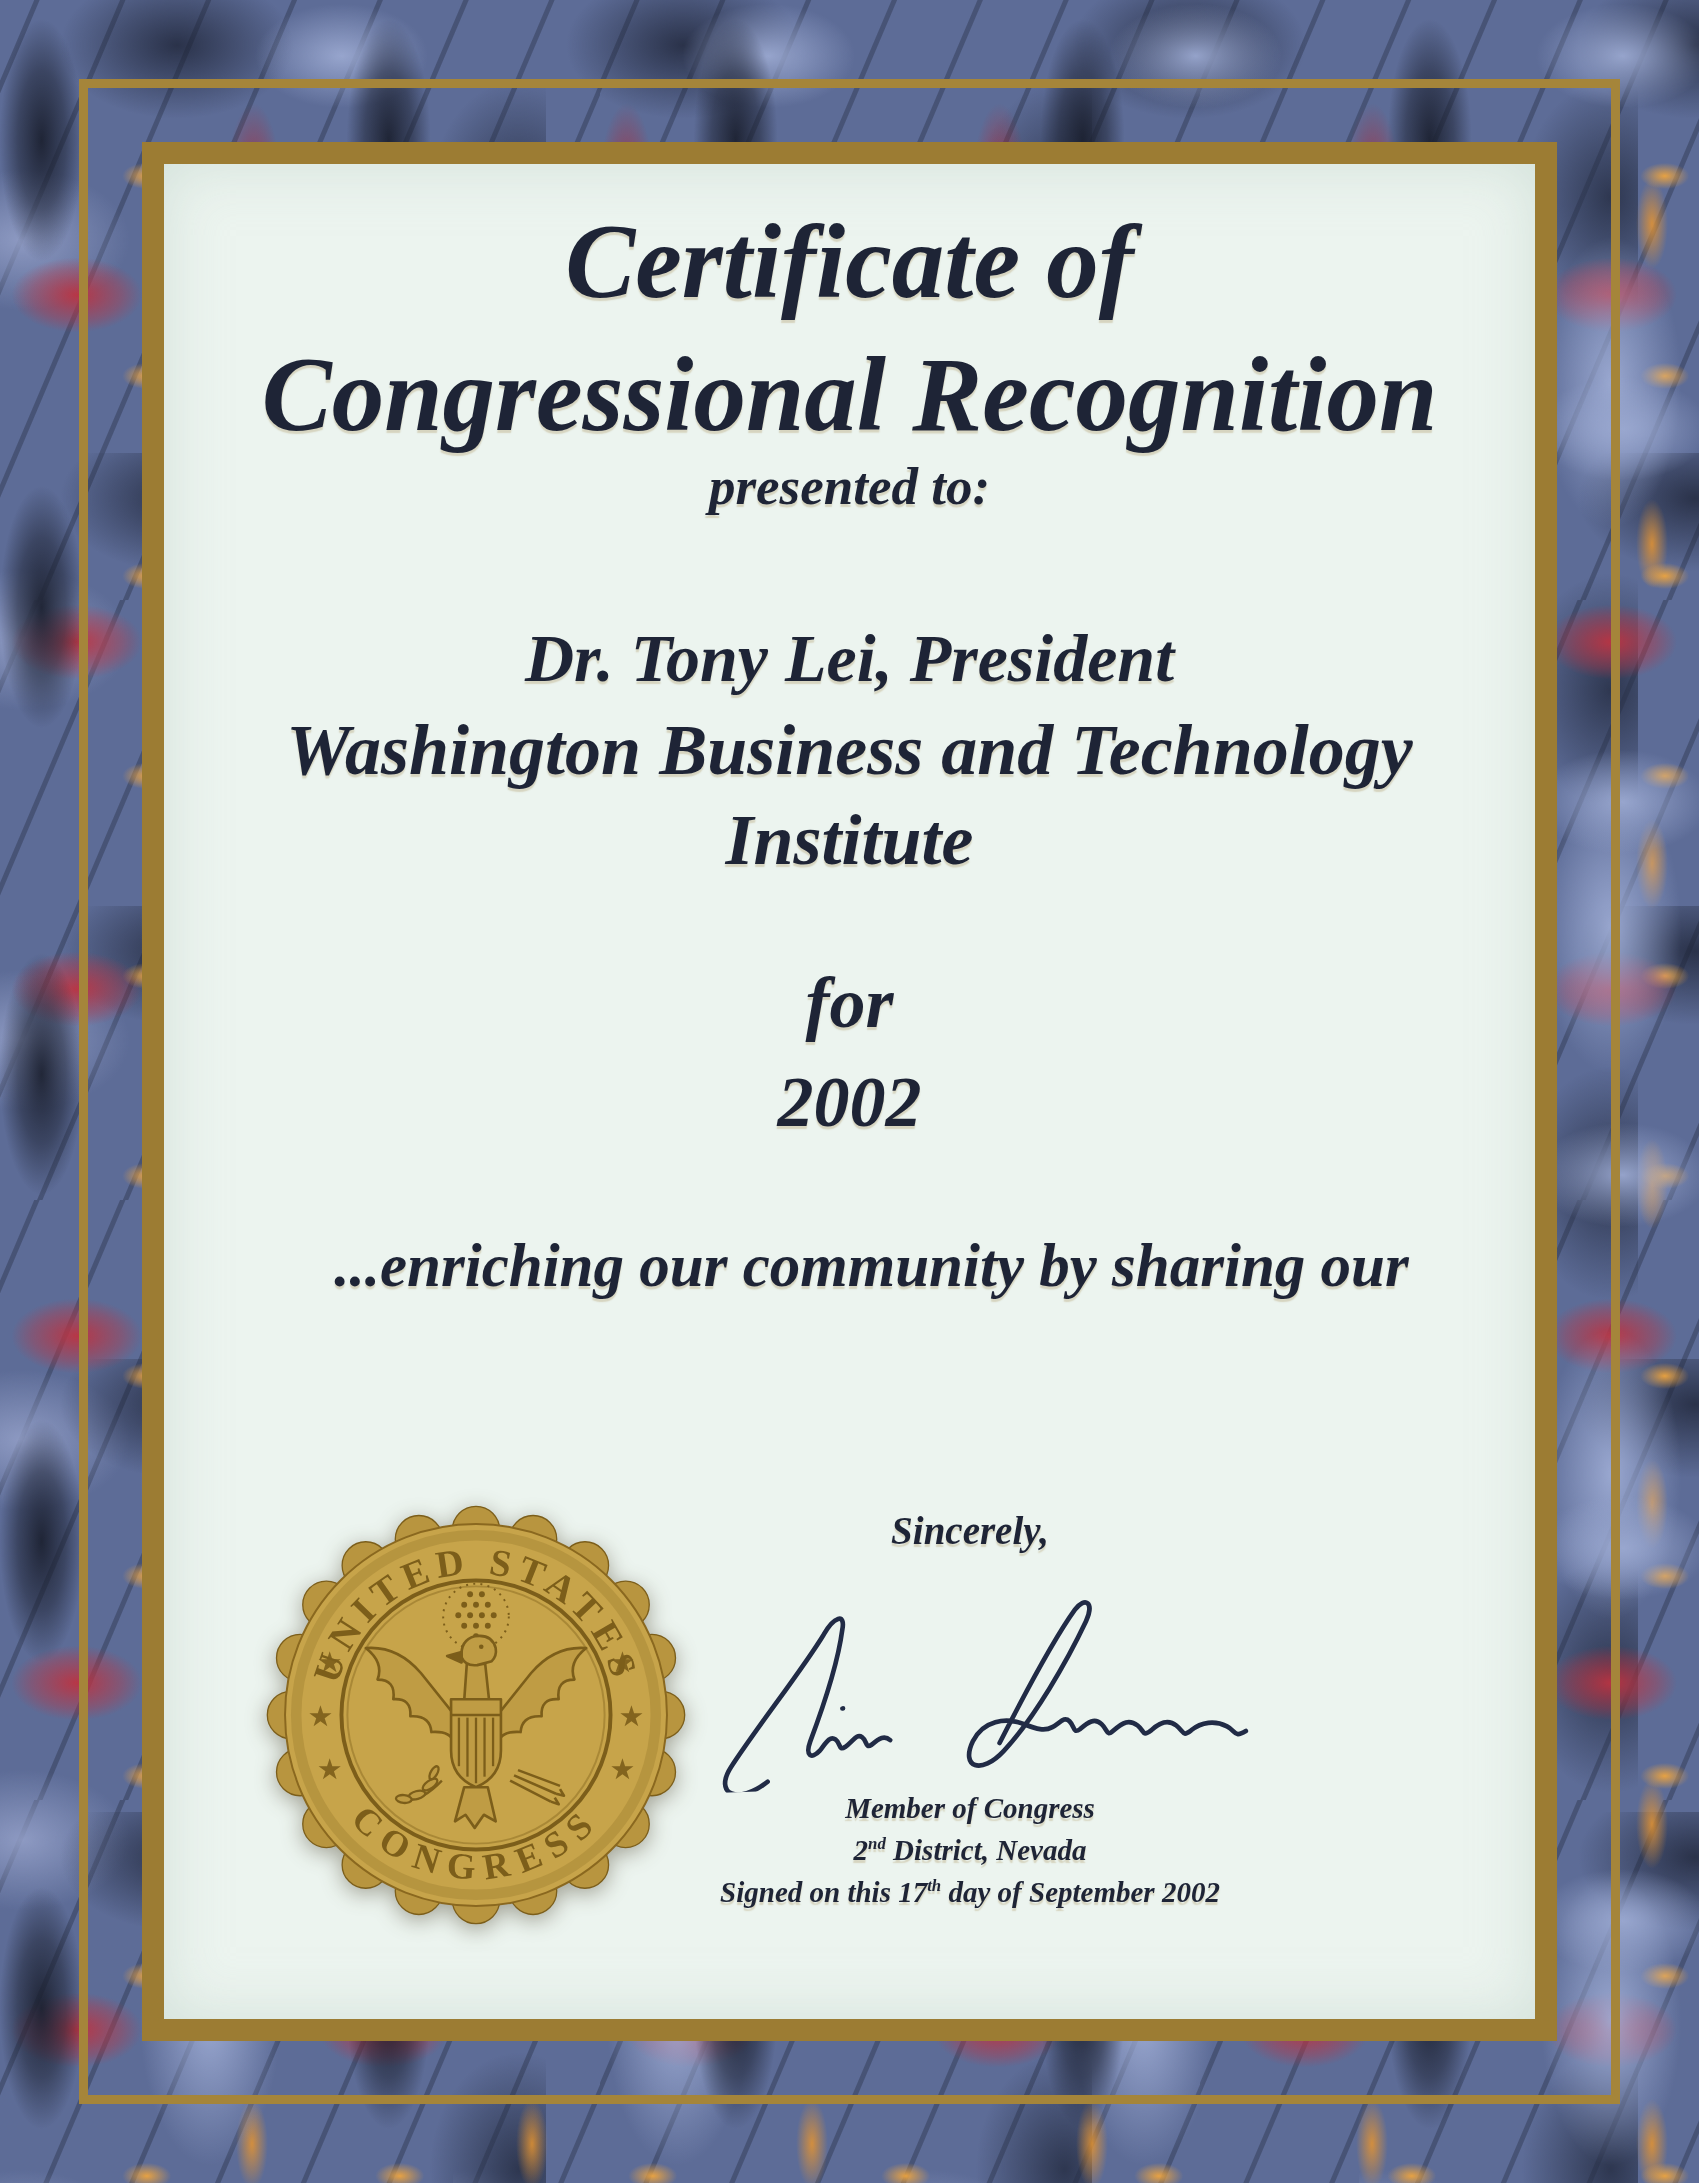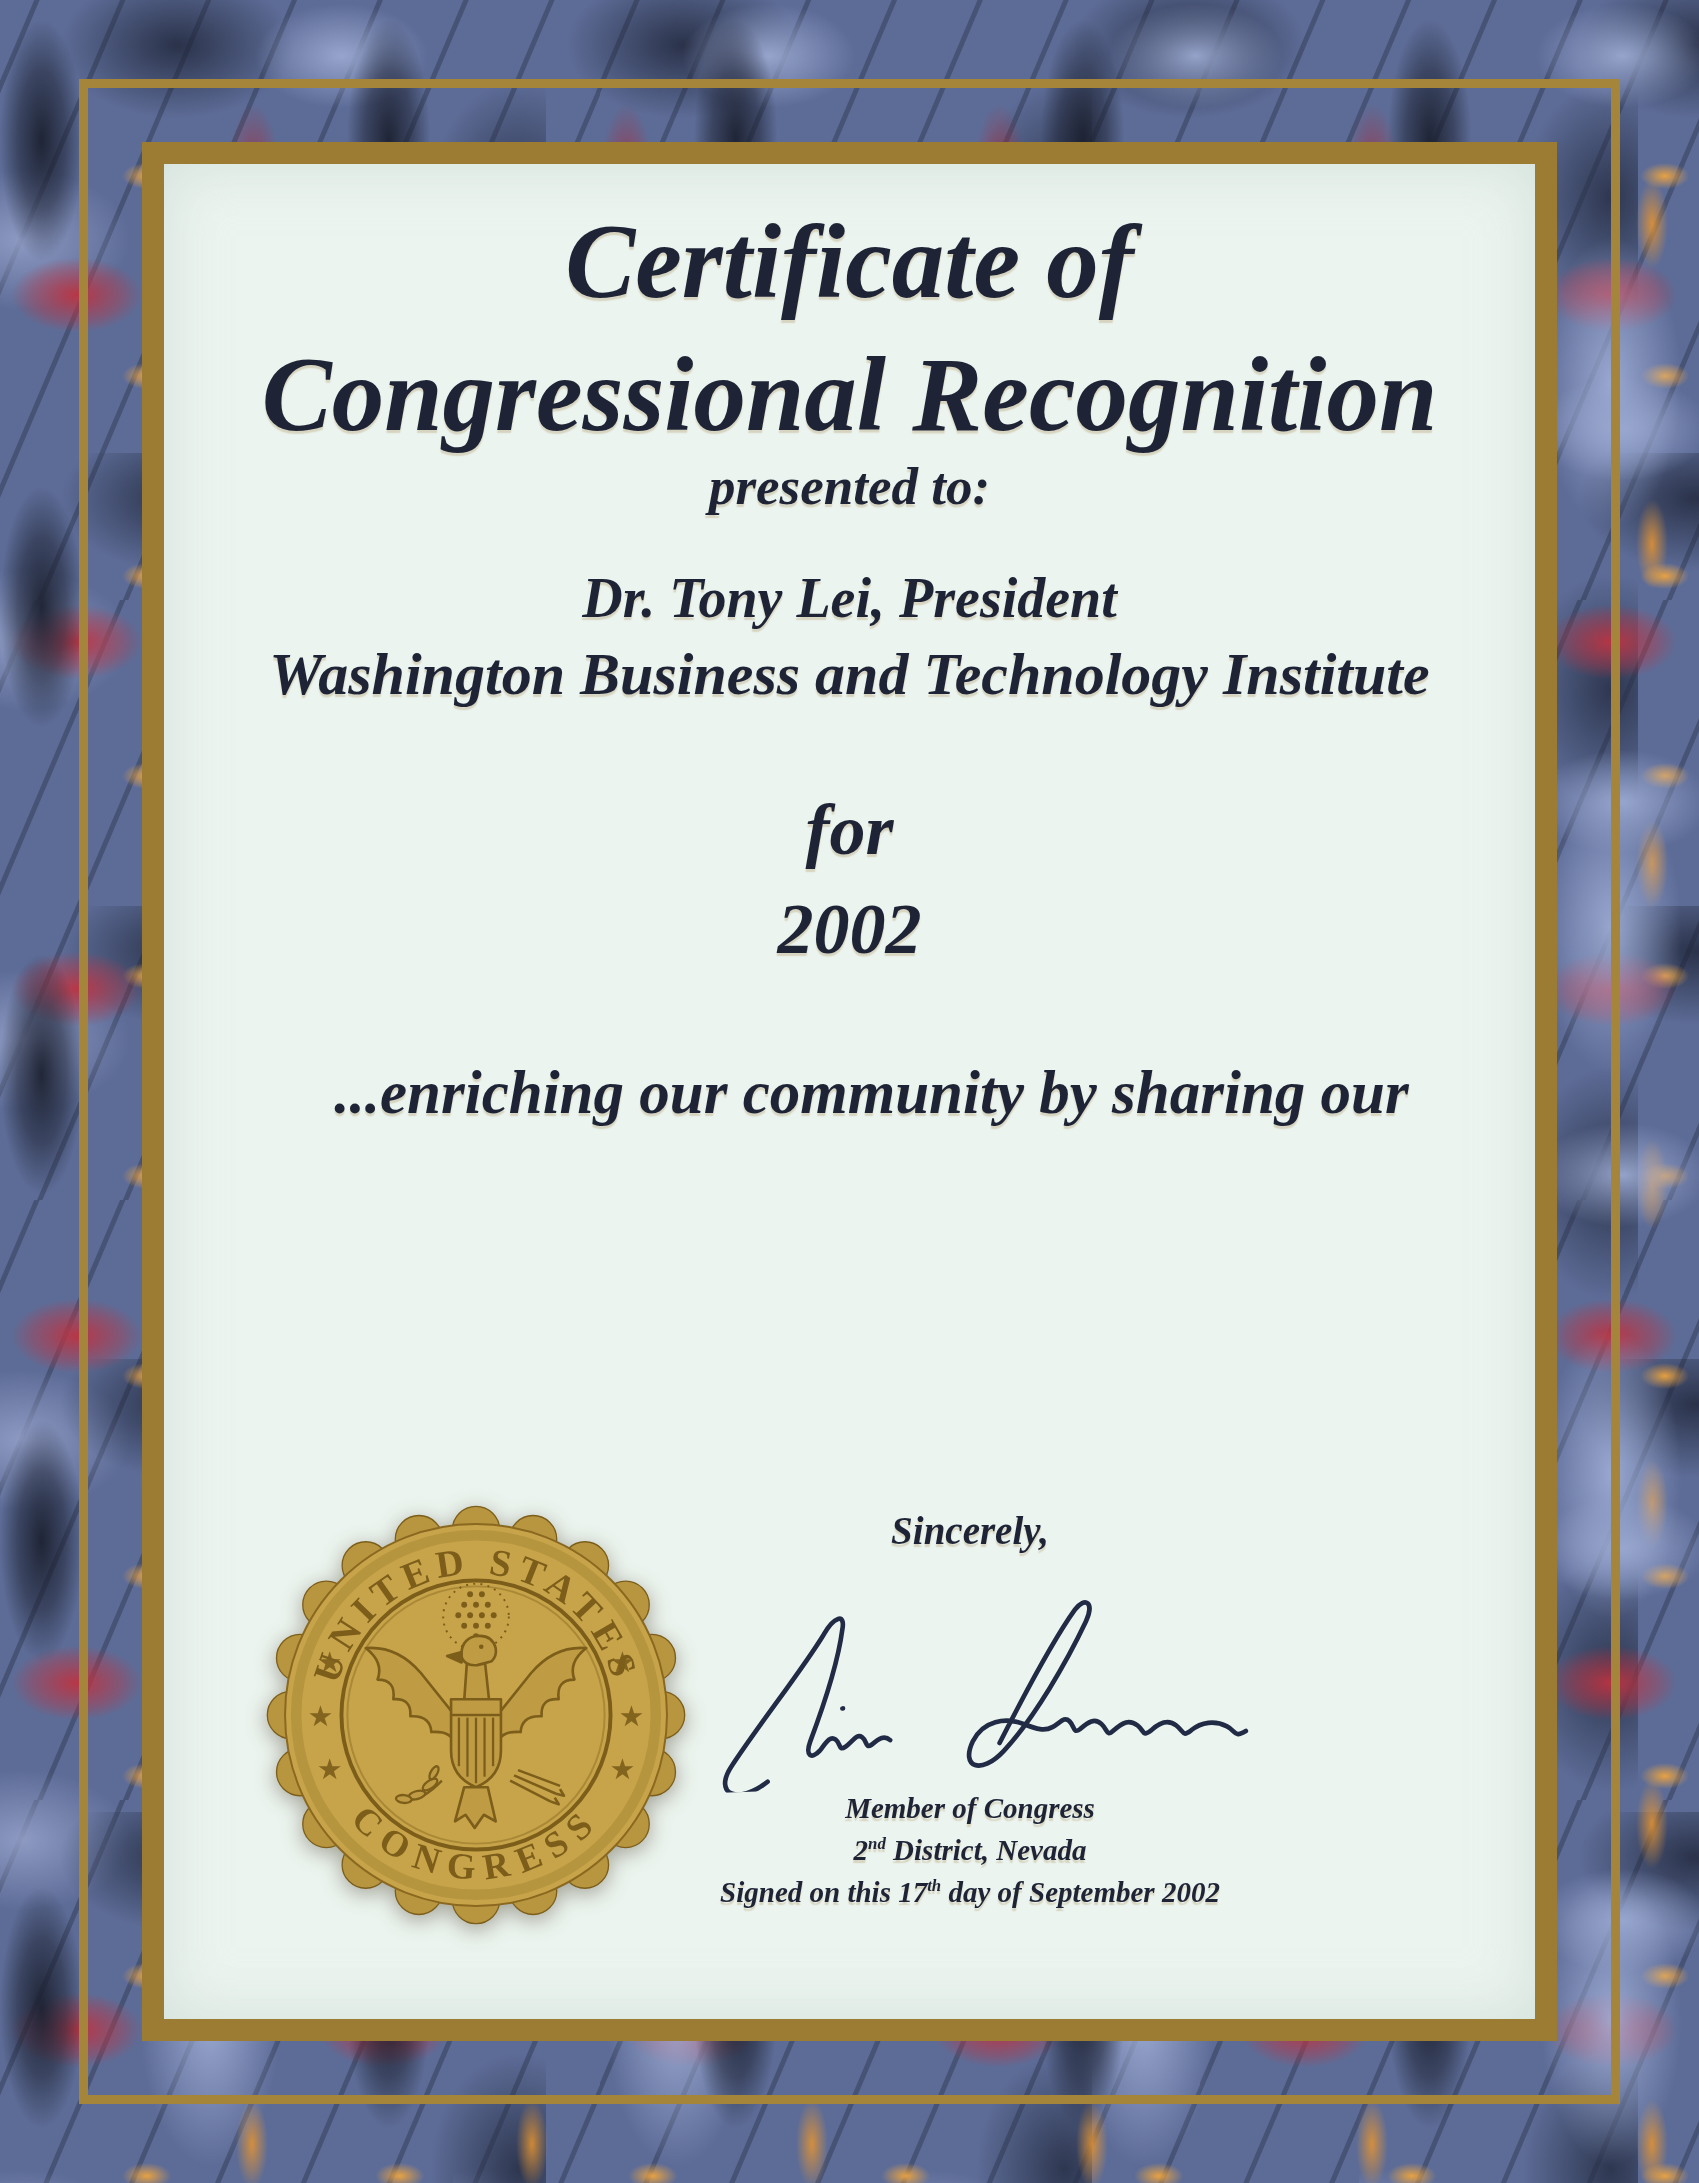--- a/index.html
+++ b/index.html
@@ -41,22 +41,22 @@
   .ink{
     color:#1e2436;
     font-style:italic;
     font-weight:bold;
     text-align:center;
     text-shadow:0 2.7px 1.3px rgba(150,120,50,.25);
   }
   .title-line{font-size:105px;line-height:1.13;margin-top:14px;}
   .title-block{margin-top:39px;}
   .presented{font-size:53px;line-height:1.2;margin-top:1px;}
-  .recipient-name{font-size:56px;line-height:1.25;margin-top:44px;text-align:center;}
-  .recipient-org{font-size:60px;line-height:1.25;margin-top:4px;}
+  .recipient-name{font-size:68px;line-height:1.25;margin-top:97px;text-align:center;}
+  .recipient-org{font-size:72px;line-height:1.25;margin-top:4px;}
   .for-block{margin-top:72px;font-size:72px;line-height:1.3;}
   .for-block div{margin-top:5.3px;}
   .tagline{margin-top:79px;font-size:61px;line-height:1.25;padding-left:44px;}
   .sig-column{
     position:absolute;left:413px;top:1305px;width:786px;
     text-align:center;
   }
   .closing{font-size:39px;line-height:1.2;}
   .sig-svg{display:block;margin:9.3px auto 0;transform:rotate(-2deg);}
   .attribution{font-size:29px;line-height:1.45;margin-top:2.7px;}

